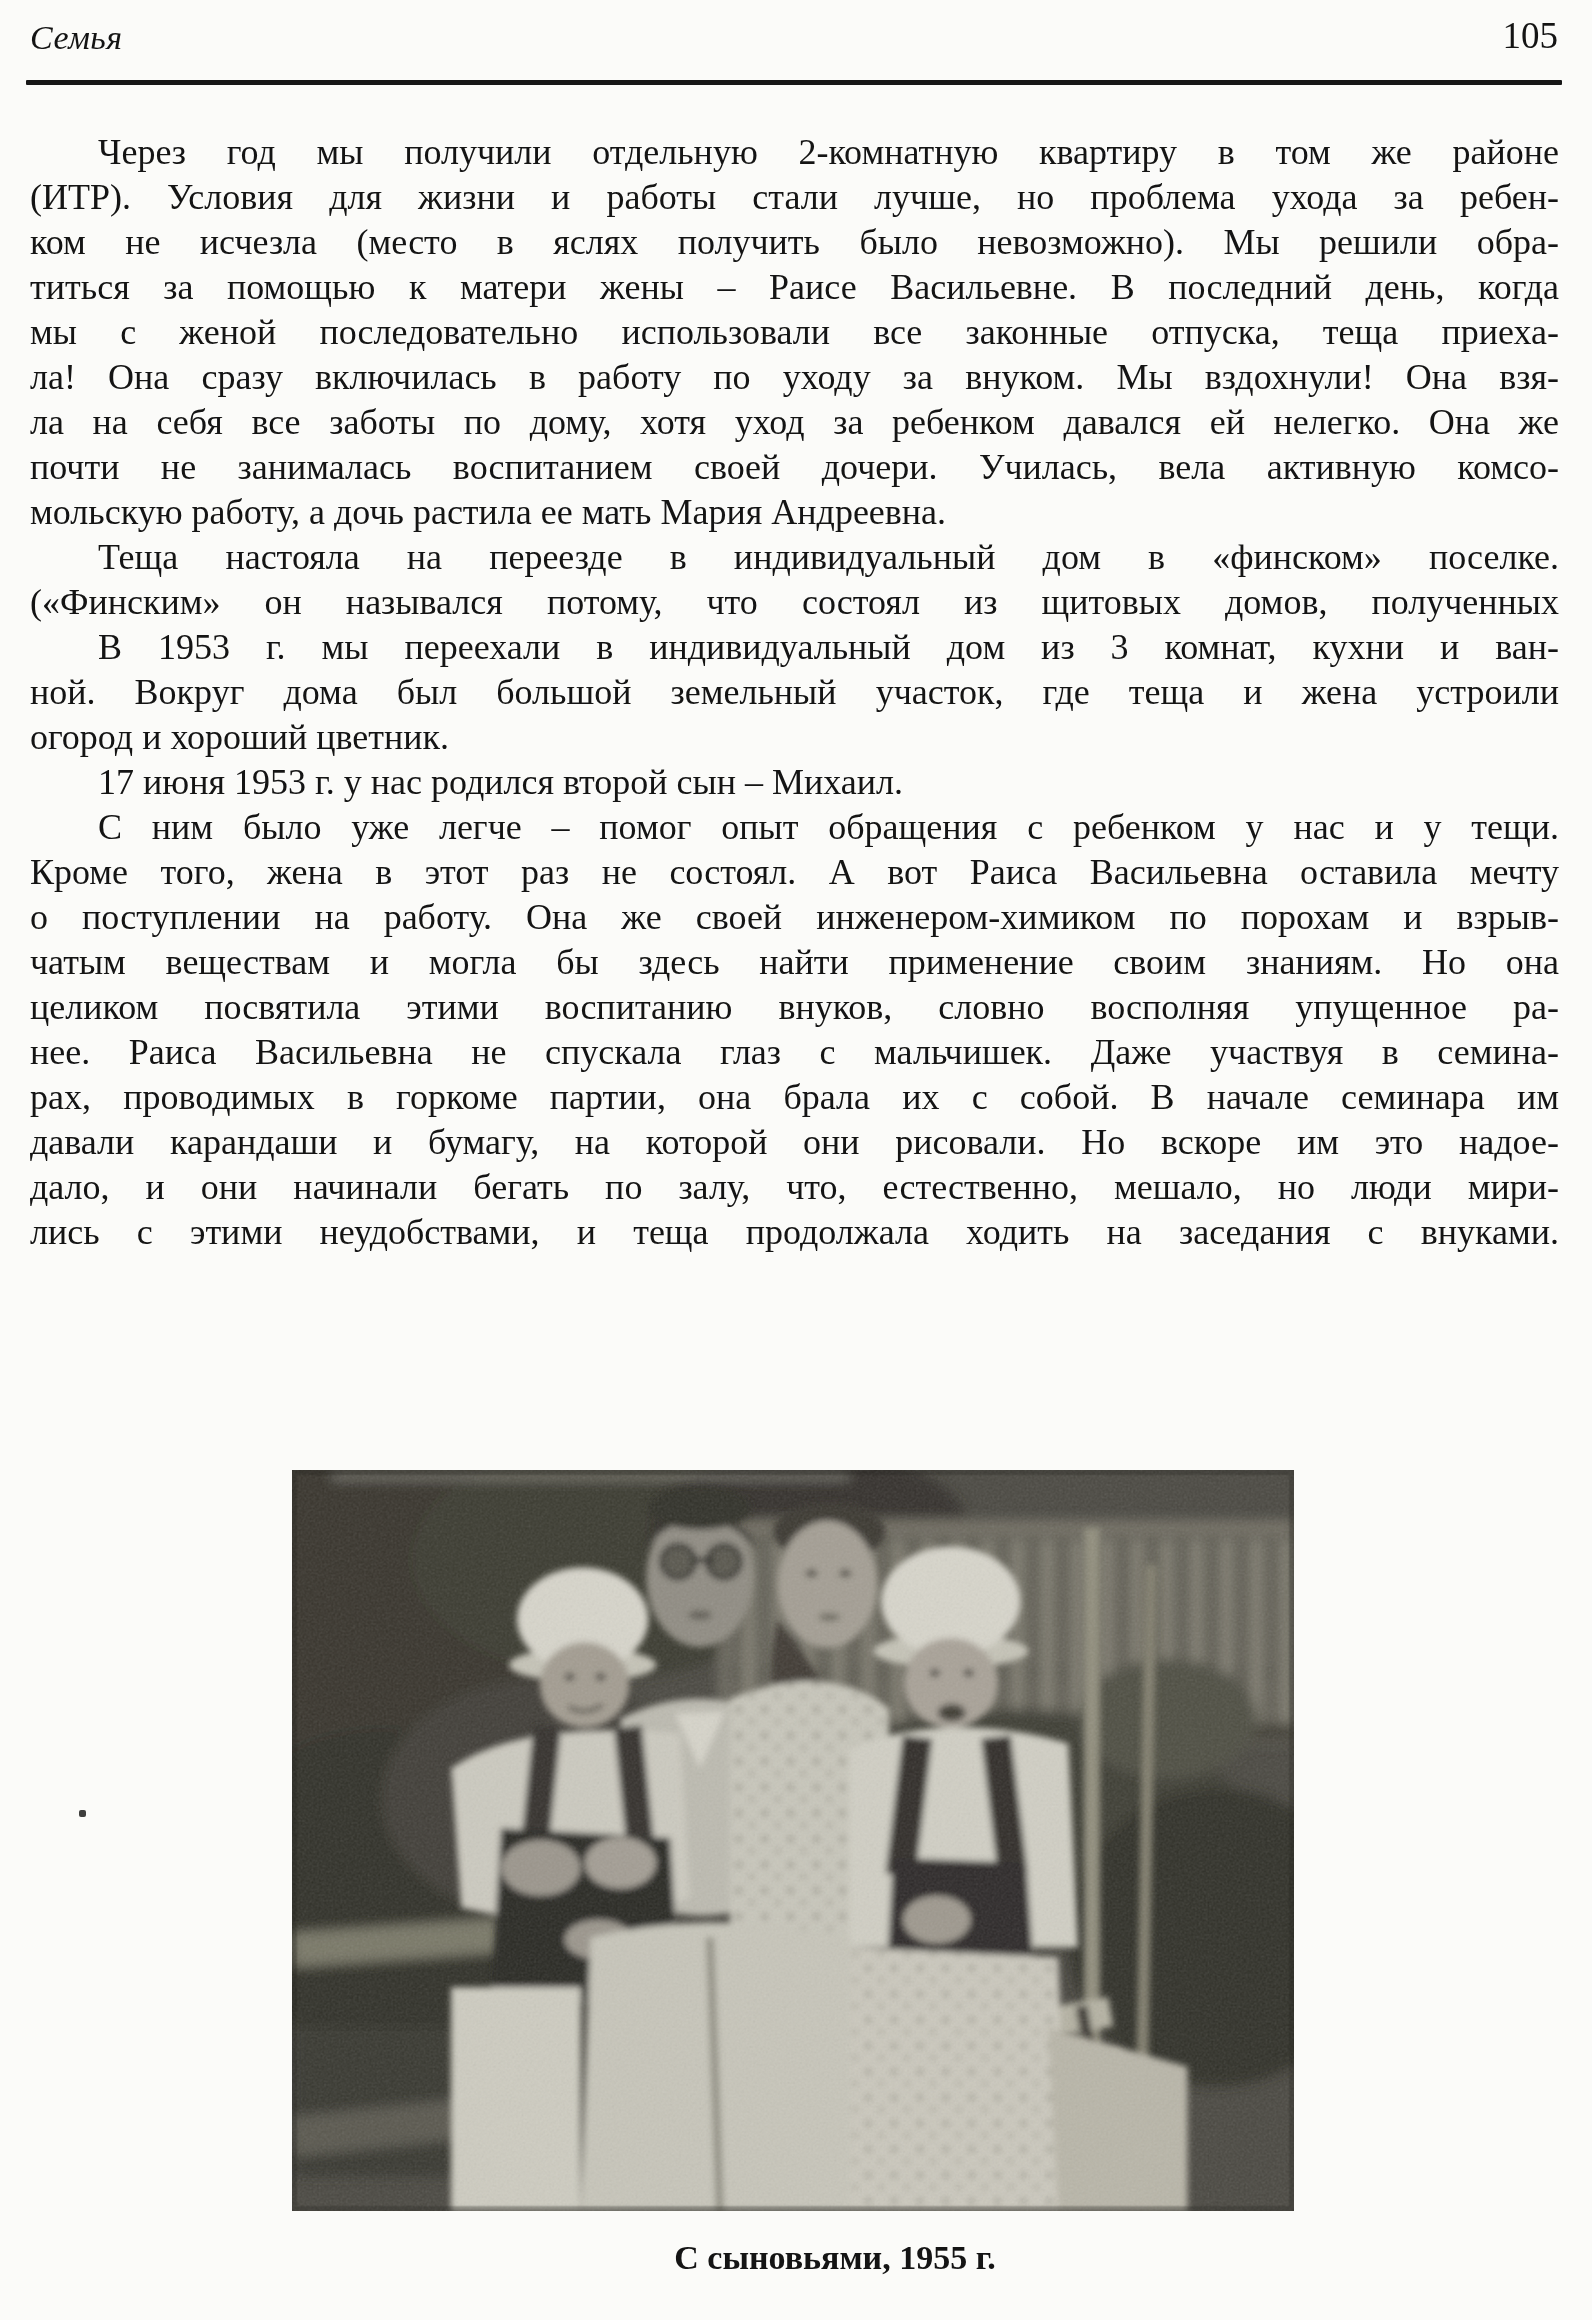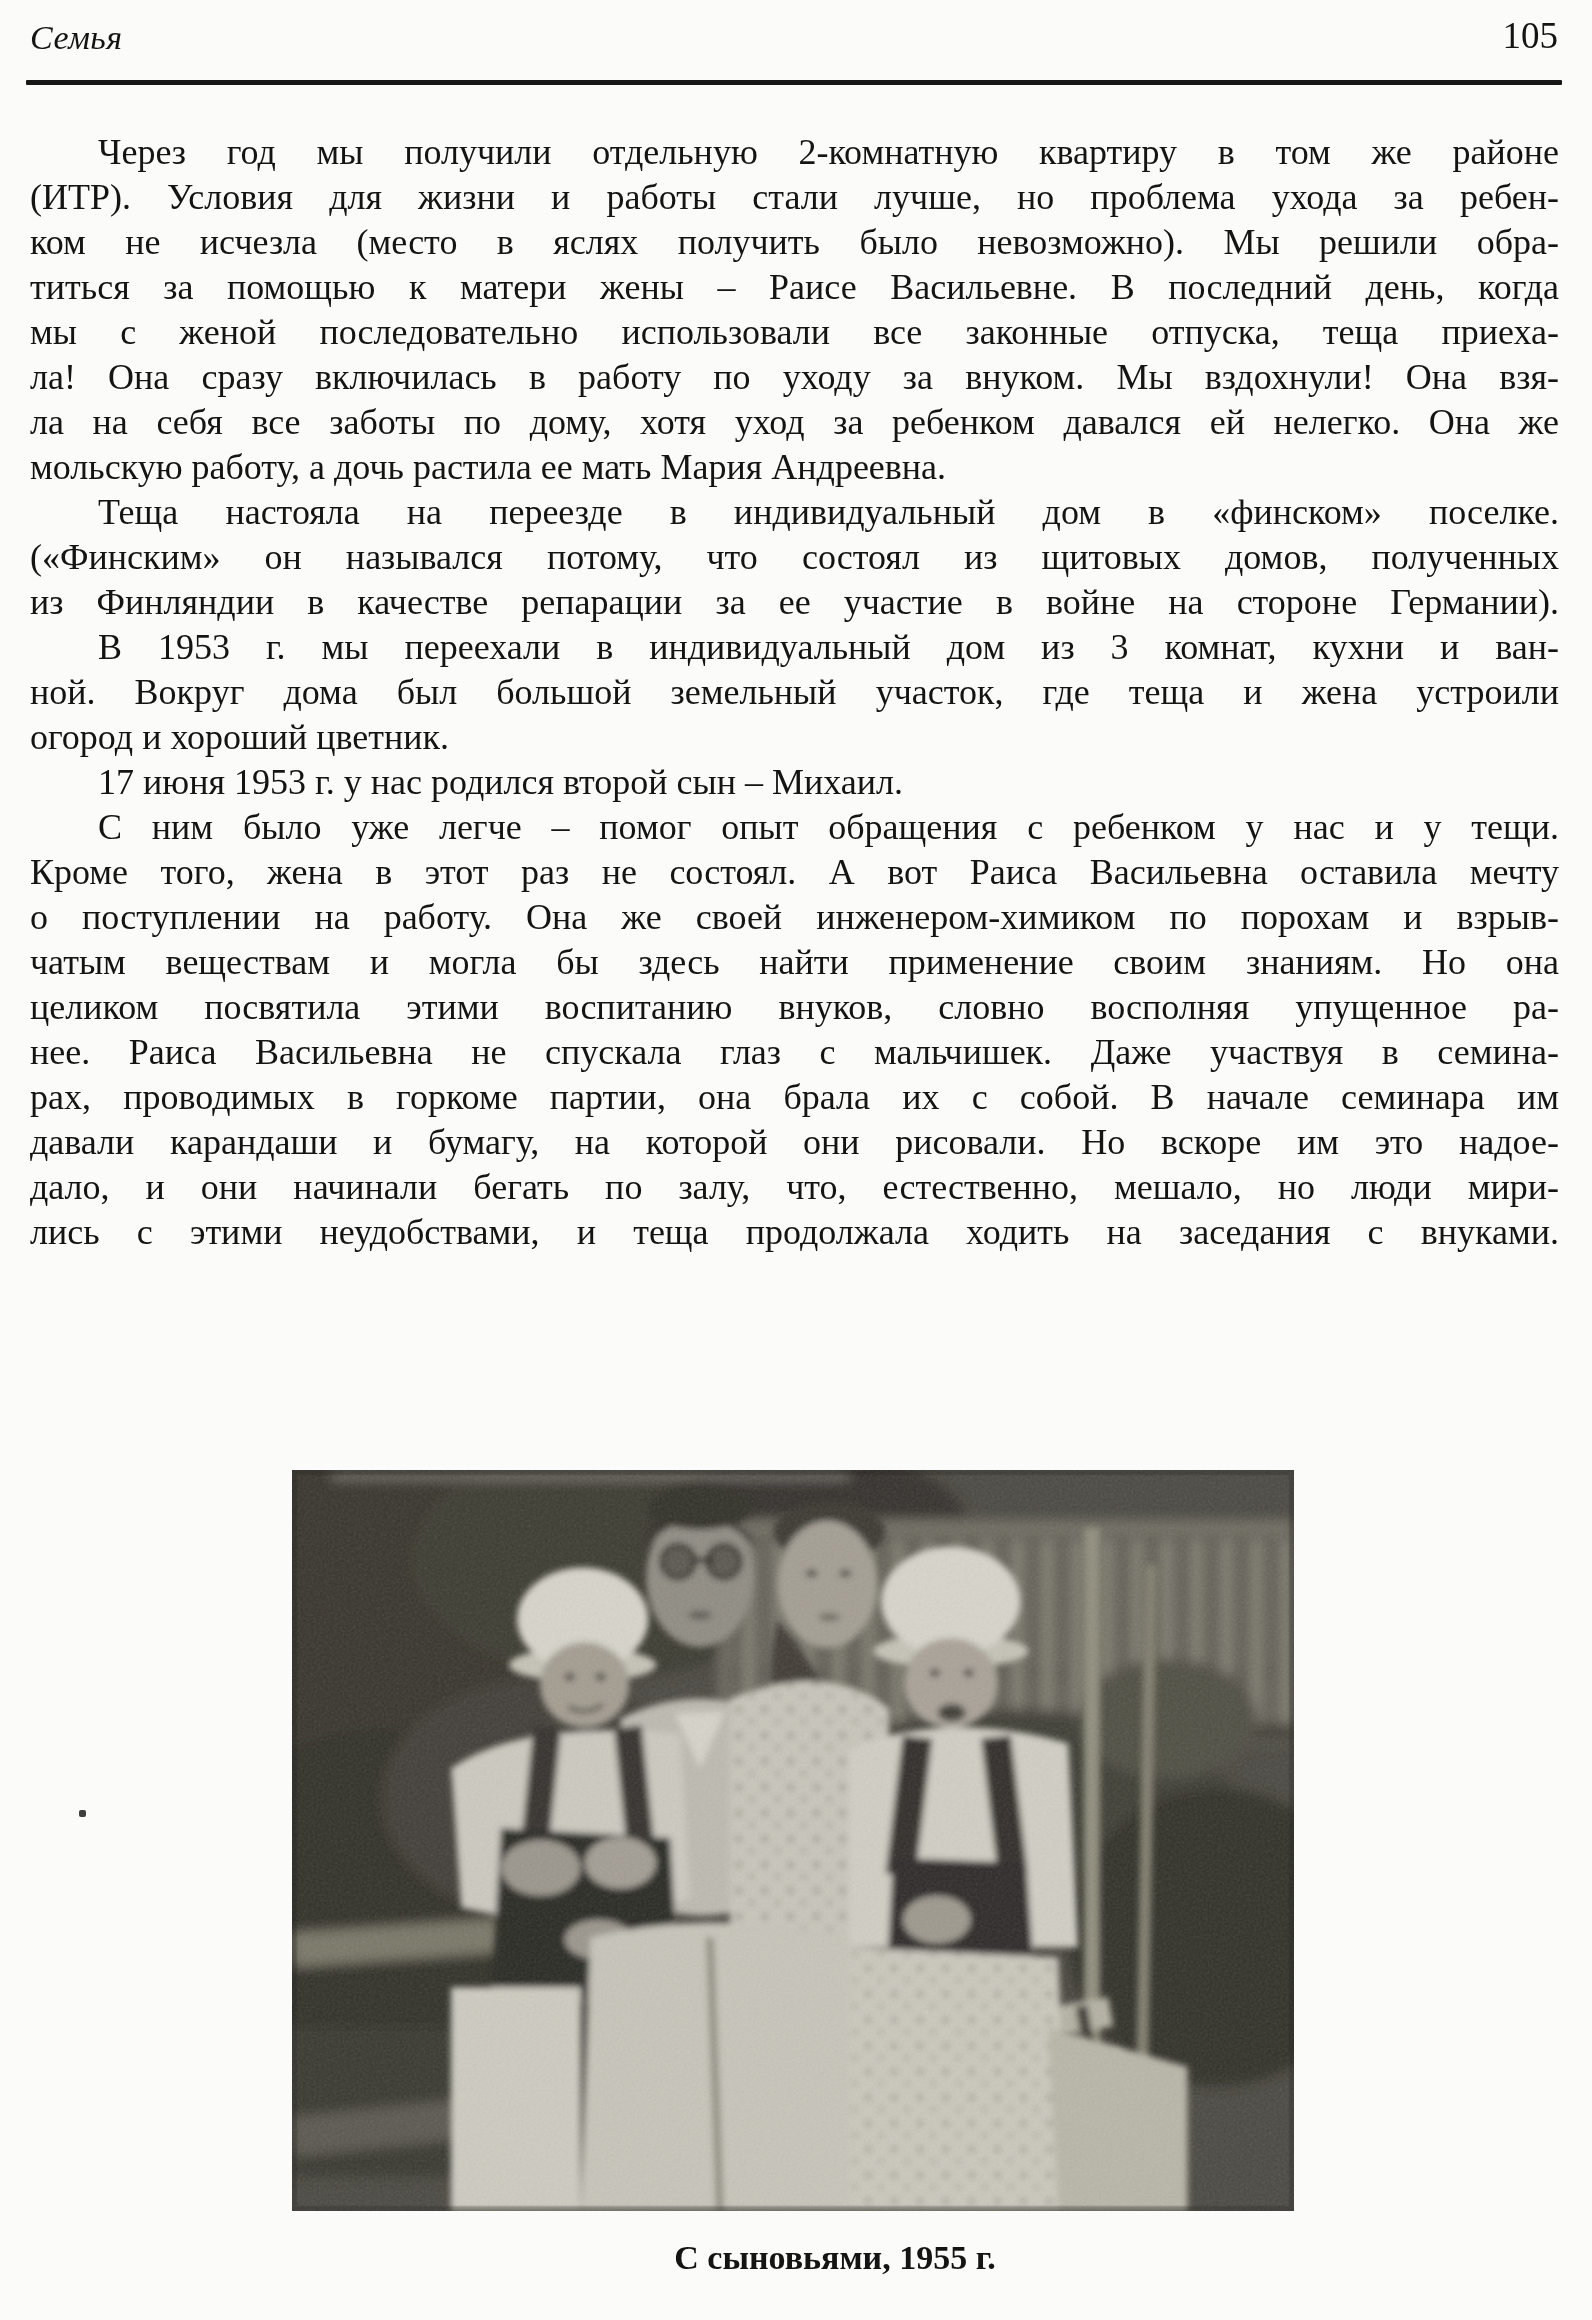--- a/index.html
+++ b/index.html
@@ -65,26 +65,26 @@
 
   <div class="text">
       <div class="para">
         <div class="line first">Через год мы получили отдельную 2-комнатную квартиру в том же районе</div>
         <div class="line">(ИТР). Условия для жизни и работы стали лучше, но проблема ухода за ребен-</div>
         <div class="line">ком не исчезла (место в яслях получить было невозможно). Мы решили обра-</div>
         <div class="line">титься за помощью к матери жены – Раисе Васильевне. В последний день, когда</div>
         <div class="line">мы с женой последовательно использовали все законные отпуска, теща приеха-</div>
         <div class="line">ла! Она сразу включилась в работу по уходу за внуком. Мы вздохнули! Она взя-</div>
         <div class="line">ла на себя все заботы по дому, хотя уход за ребенком давался ей нелегко. Она же</div>
+        <div class="line">почти не занималась воспитанием своей дочери. Училась, вела активную комсо-</div>
         <div class="line no-just">мольскую работу, а дочь растила ее мать Мария Андреевна.</div>
       </div>
       <div class="para">
         <div class="line first">Теща настояла на переезде в индивидуальный дом в «финском» поселке.</div>
         <div class="line">(«Финским» он назывался потому, что состоял из щитовых домов, полученных</div>
-        <div class="line">из Финляндии в качестве репарации за ее участие в войне на стороне Германии).</div>
       </div>
       <div class="para">
         <div class="line first">В 1953 г. мы переехали в индивидуальный дом из 3 комнат, кухни и ван-</div>
         <div class="line">ной. Вокруг дома был большой земельный участок, где теща и жена устроили</div>
         <div class="line no-just">огород и хороший цветник.</div>
       </div>
       <div class="para">
         <div class="line first no-just">17 июня 1953 г. у нас родился второй сын – Михаил.</div>
       </div>
       <div class="para">

